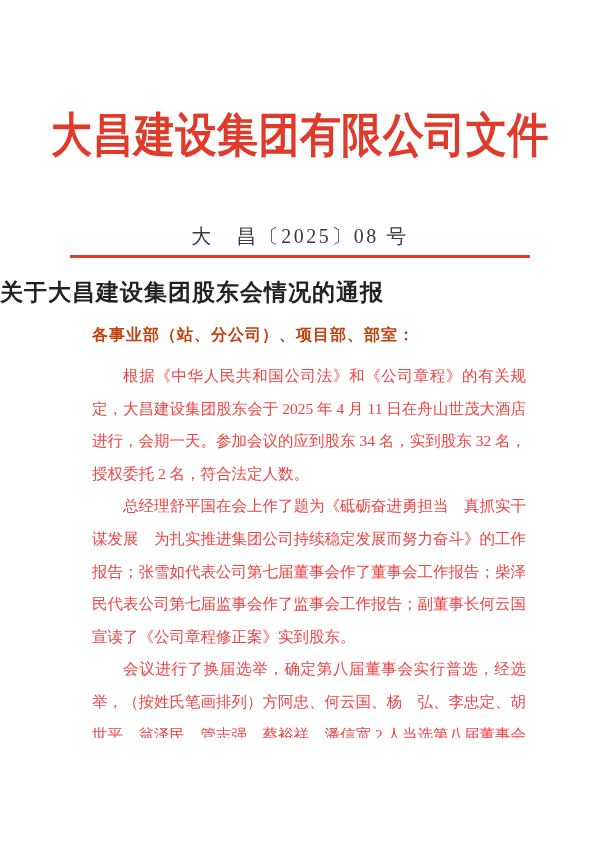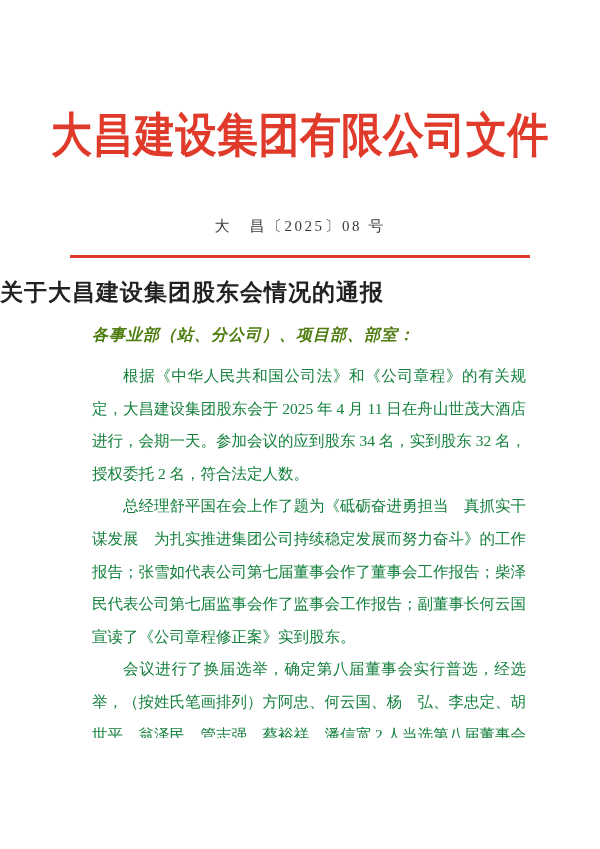--- a/index.html
+++ b/index.html
@@ -25,25 +25,25 @@
     font-size:41px;
     font-weight:bold;
     letter-spacing:0.5px;
     transform:scaleY(1.15);
     transform-origin:center top;
     white-space:nowrap;
   }
 
   .doc-number {
     position:absolute;
-    top:217px;
+    top:223px;
     left:0;
     width:100%;
     text-align:center;
-    font-size:15px;
+    font-size:20px;
     letter-spacing:2.5px;
     color:#3a3a3a;
   }
 
   .red-line {
     position:absolute;
     top:255px;
     left:70px;
     width:460px;
     height:3px;
@@ -60,33 +60,32 @@
     color:#222222;
   }
 
   .addressee {
     position:absolute;
     top:325px;
     left:92px;
     font-size:16px;
     font-weight:bold;
     letter-spacing:1px;
-    color:#4d7c0f;
-    font-style:italic;
+    color:#c2410c;
   }
 
   .body-text {
     position:absolute;
     top:360px;
     left:92px;
     right:74px;
     font-size:15.5px;
     line-height:32.6px;
     text-align:justify;
-    color:#15803d;
+    color:#ef4444;
   }
   .body-text p {
     margin:0;
     text-indent:2em;
   }
 
   .page-number {
     position:absolute;
     top:779px;
     left:516px;

